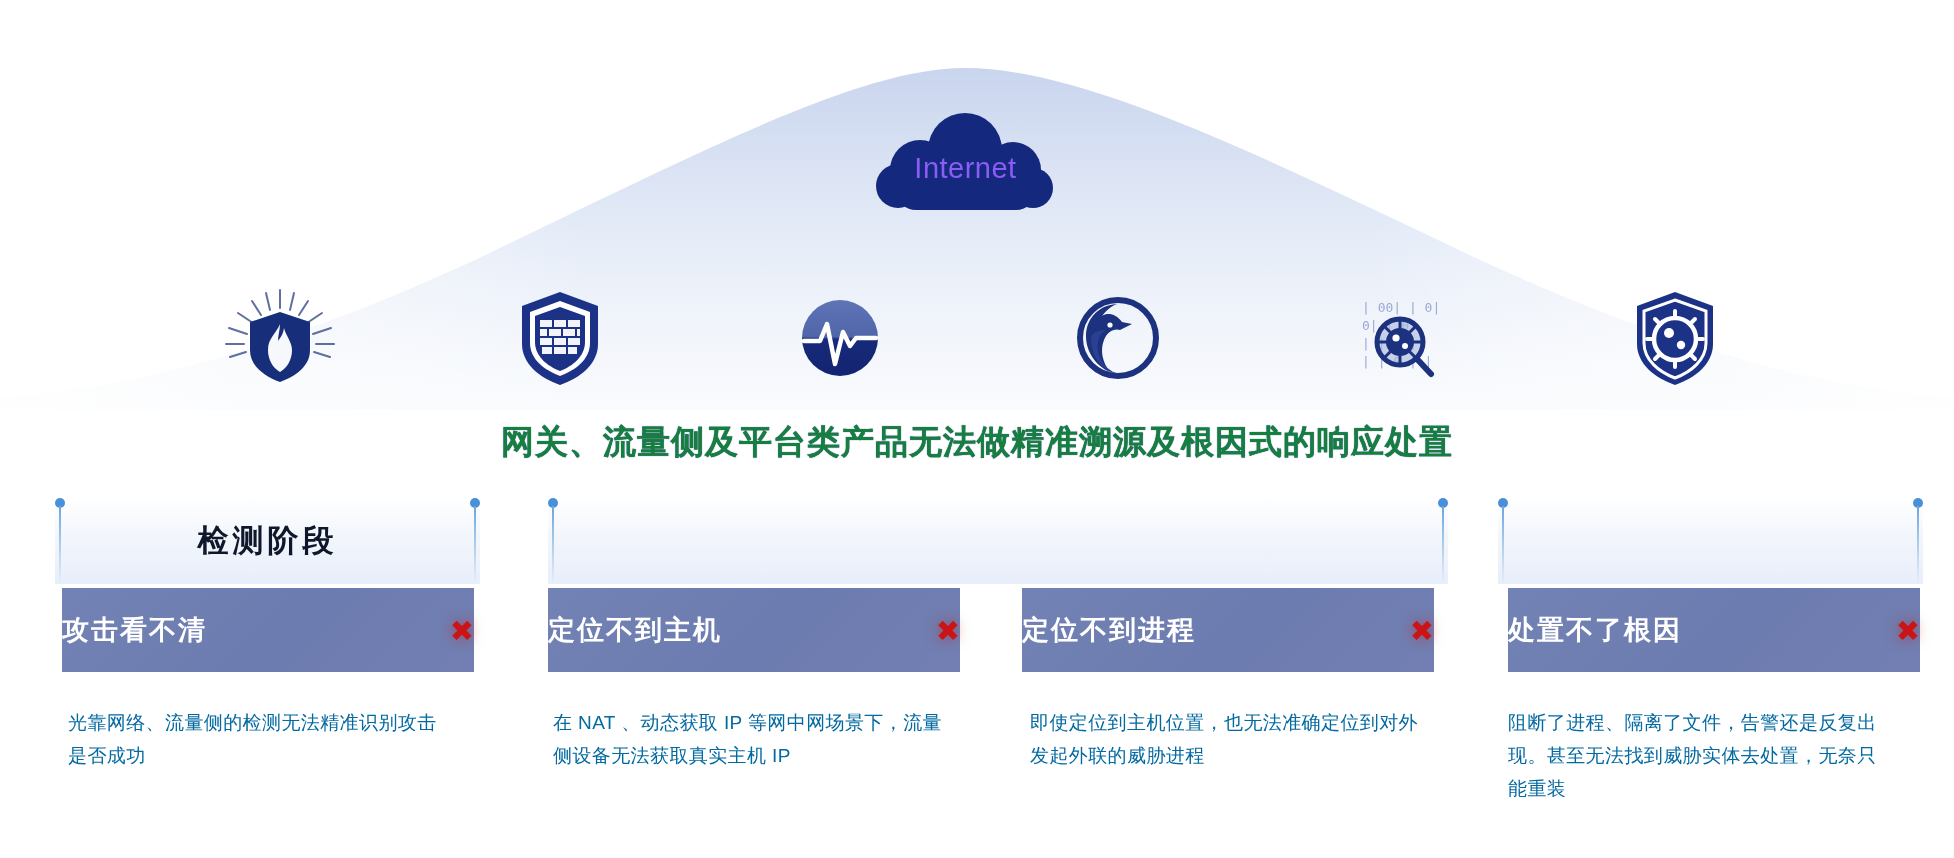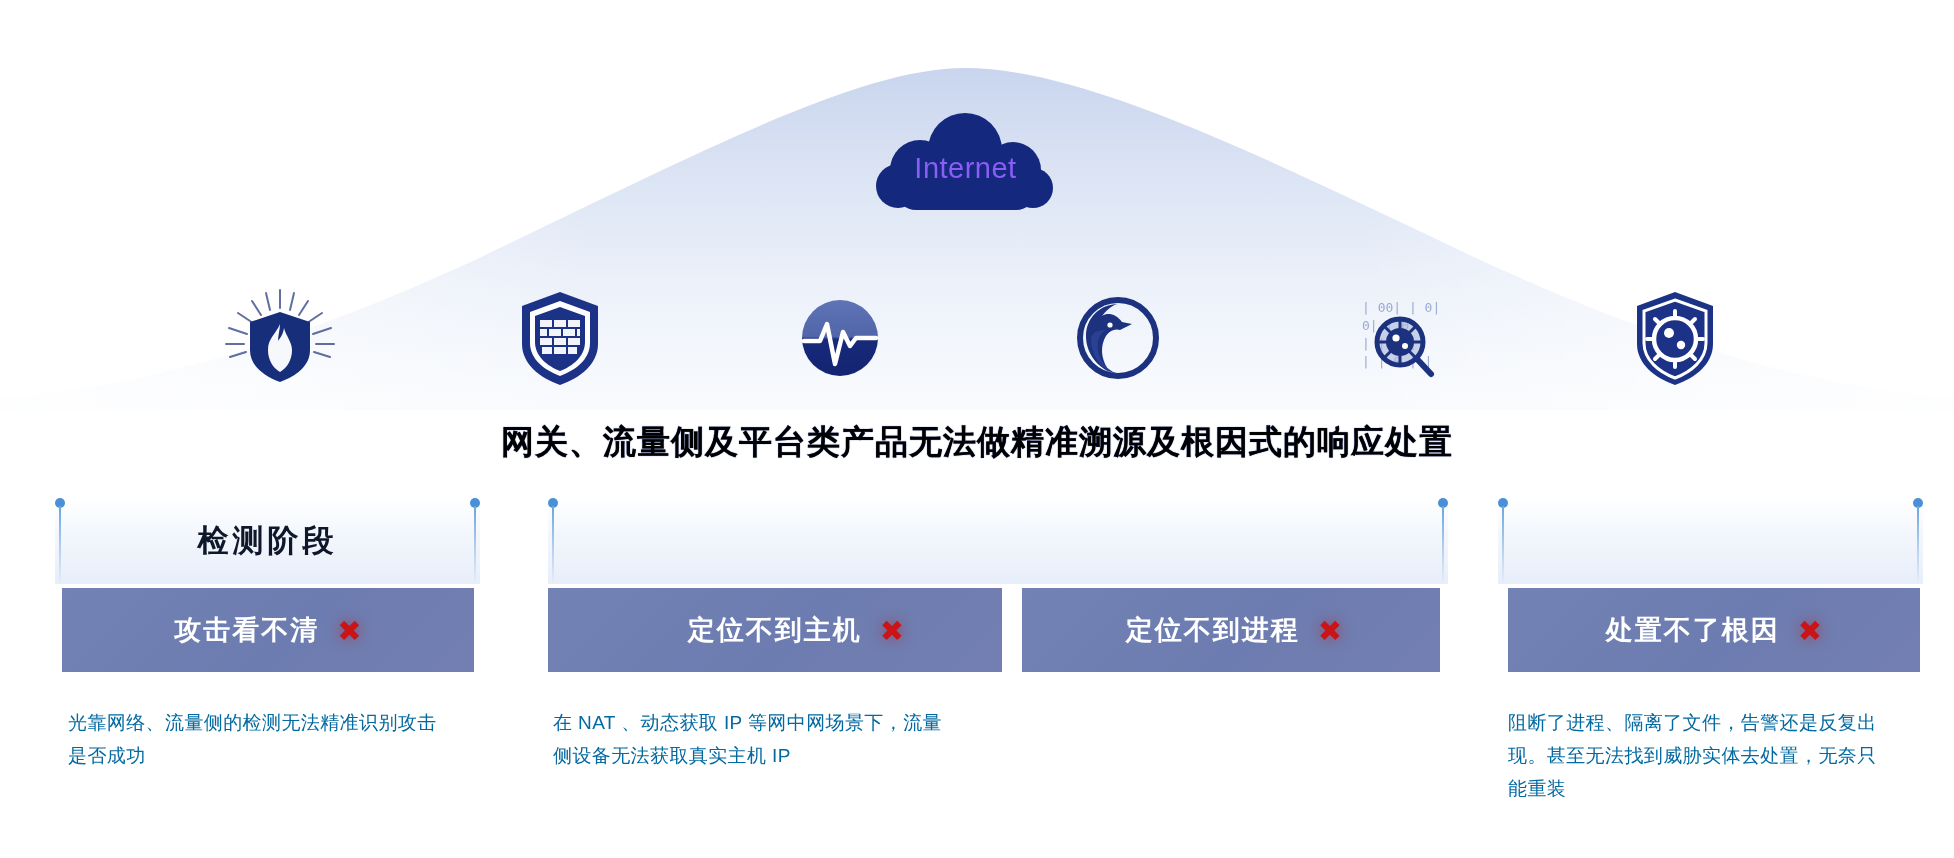--- a/index.html
+++ b/index.html
@@ -25,21 +25,21 @@
   }
 
   
   .icon-row{position:absolute;left:0;top:288px;width:1954px;height:100px;}
   .icon{position:absolute;top:0;width:120px;height:100px;}
   .icon svg{display:block;margin:0 auto;}
 
   
   .headline{
     position:absolute;left:0;top:420px;width:1954px;text-align:center;
-    color:#000000;font-size:33px;font-weight:bold;letter-spacing:1px;
+    color:#15803d;font-size:33px;font-weight:bold;letter-spacing:1px;
     text-shadow:0 0 1px #1b2f86;
   }
 
   
   .phase{position:absolute;top:498px;height:86px;}
   .phase .bg{
     position:absolute;left:0;top:0;right:0;bottom:0;
     background:linear-gradient(180deg,#ffffff 0%,#f2f6fc 45%,#e8eefa 100%);
   }
   .phase .title{
@@ -53,21 +53,21 @@
   }
   .pin .stem{
     position:absolute;left:4px;top:8px;width:2px;height:78px;
     background:linear-gradient(180deg,#6aa6e0 0%,#bcd4ee 60%,#e7eefa 100%);
   }
 
   
   .bar{
     position:absolute;top:588px;height:84px;
     background:linear-gradient(135deg,#7382b4 0%,#6d7cb0 55%,#737fb2 100%);
-    display:flex;align-items:center;justify-content:center;
+    display:flex;align-items:center;justify-content:space-between;
   }
   .bar .btext{
     color:#ffffff;font-size:27px;font-weight:bold;letter-spacing:2px;
   }
   .bar .xmark{
     margin-left:18px;color:#cc1417;font-size:29px;font-weight:bold;
     line-height:1;transform:translateY(1px);
     text-shadow:0 0 14px rgba(180,30,30,.55);
   }
 
@@ -276,30 +276,31 @@
     <div class="pin" style="right:0px;">
       <div class="dot"></div>
       <div class="stem"></div>
     </div>
   </div>
 
   <div class="bar" style="left:62px;width:412px;">
     <span class="btext">攻击看不清</span>
     <span class="xmark">✖</span>
   </div>
-  <div class="bar" style="left:548px;width:412px;padding-left:42px;">
+  <div class="bar" style="left:548px;width:412px;">
     <span class="btext">定位不到主机</span>
     <span class="xmark">✖</span>
   </div>
-  <div class="bar" style="left:1022px;width:412px;padding-left:6px;">
+  <div class="bar" style="left:1022px;width:412px;">
     <span class="btext">定位不到进程</span>
     <span class="xmark">✖</span>
   </div>
   <div class="bar" style="left:1500px;width:412px;margin-left:8px;">
     <span class="btext">处置不了根因</span>
     <span class="xmark">✖</span>
   </div>
 
   <div class="desc" style="left:68px;width:385px;">光靠网络、流量侧的检测无法精准识别攻击是否成功</div>
   <div class="desc" style="left:553px;width:392px;">在 NAT 、动态获取 IP 等网中网场景下，流量侧设备无法获取真实主机 IP</div>
+  <div class="desc" style="left:1030px;width:390px;">即使定位到主机位置，也无法准确定位到对外发起外联的威胁进程</div>
   <div class="desc" style="left:1508px;width:382px;">阻断了进程、隔离了文件，告警还是反复出现。甚至无法找到威胁实体去处置，无奈只能重装</div>
 
 </div>
 
 </body></html>

